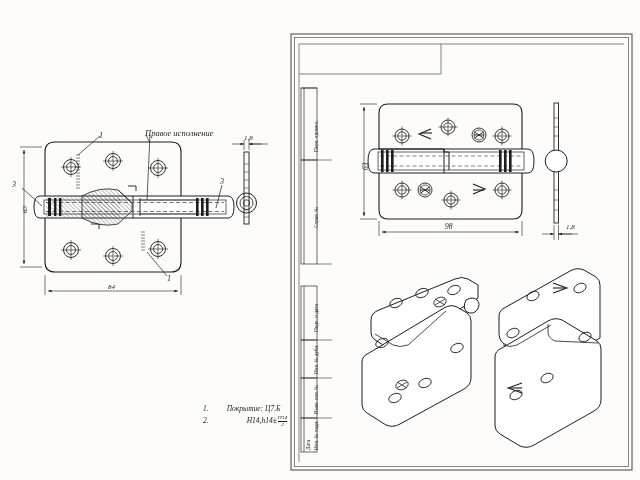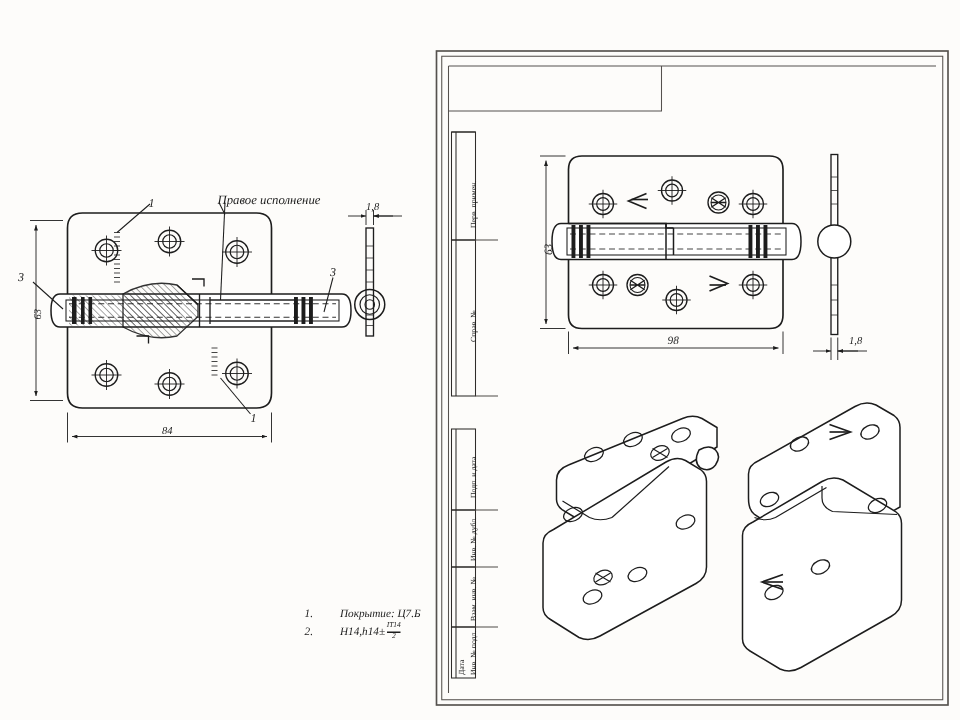--- a/index.html
+++ b/index.html
@@ -348,21 +348,21 @@
   <div class="lbl ital" style="left:445px;top:222px;font-size:7.5px;">98</div>
   <div class="lbl ital" style="left:566px;top:223px;font-size:7px;">1,8</div>
 
   <div style="position:absolute;left:203px;top:403px;font-size:7.5px;">
     <div style="display:flex;gap:18px;line-height:12px;">
       <span class="ital">1.</span>
       <span class="ital">Покрытие: Ц7.Б</span>
     </div>
     <div style="display:flex;gap:18px;line-height:12px;align-items:baseline;">
       <span class="ital">2.</span>
-      <span style="display:flex;align-items:center;">
+      <span style="display:flex;align-items:center;margin-left:20px;">
         <span class="ital">H14,h14±</span>
         <span style="display:inline-flex;flex-direction:column;align-items:center;font-size:5px;line-height:5.5px;margin-left:1px;">
           <span class="ital">IT14</span>
           <span style="border-top:0.6px solid #1d1d1d;width:100%;"></span>
           <span class="ital">2</span>
         </span>
       </span>
     </div>
   </div>
 

